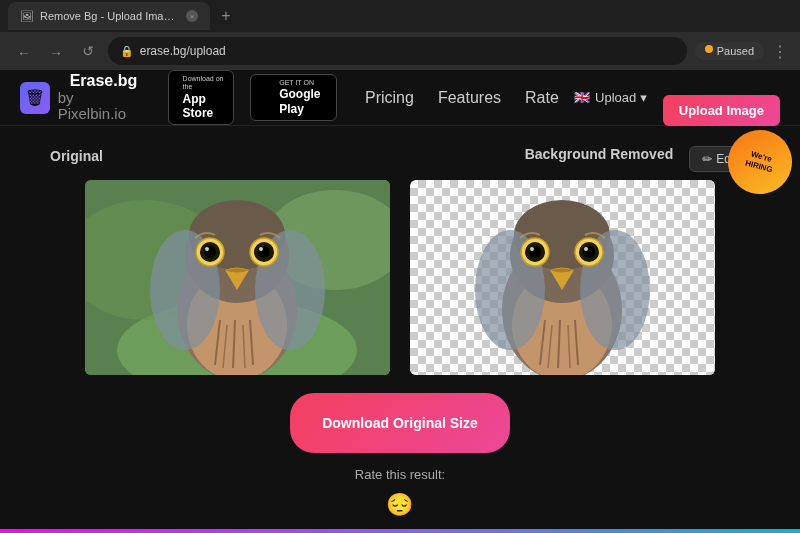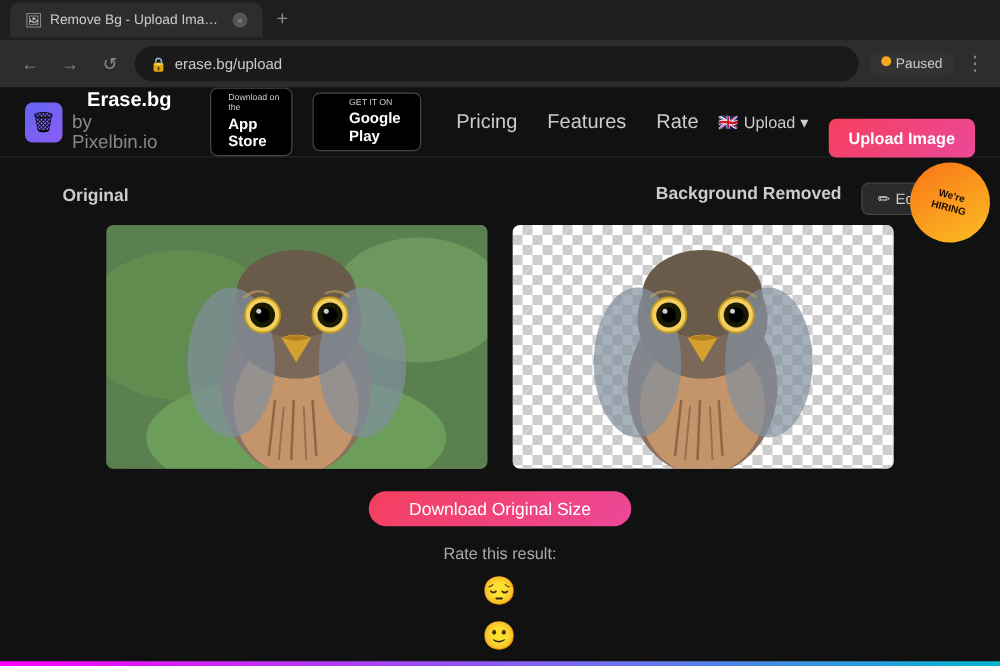--- a/index.html
+++ b/index.html
@@ -315,23 +315,23 @@
       flex-direction: column;
       align-items: center;
       gap: 14px;
     }
 
     .download-btn {
       background: linear-gradient(135deg, #f43f5e, #ec4899);
       color: white;
       border: none;
       border-radius: 24px;
-      padding: 6px 32px;
+      padding: 22px 32px;
       font-size: 14px;
-      font-weight: 400;
+      font-weight: 700;
       cursor: pointer;
     }
 
     .rating-row {
       display: flex;
       align-items: center;
       gap: 10px;
       font-size: 13px;
       color: #aaa;
       flex-direction: column;

